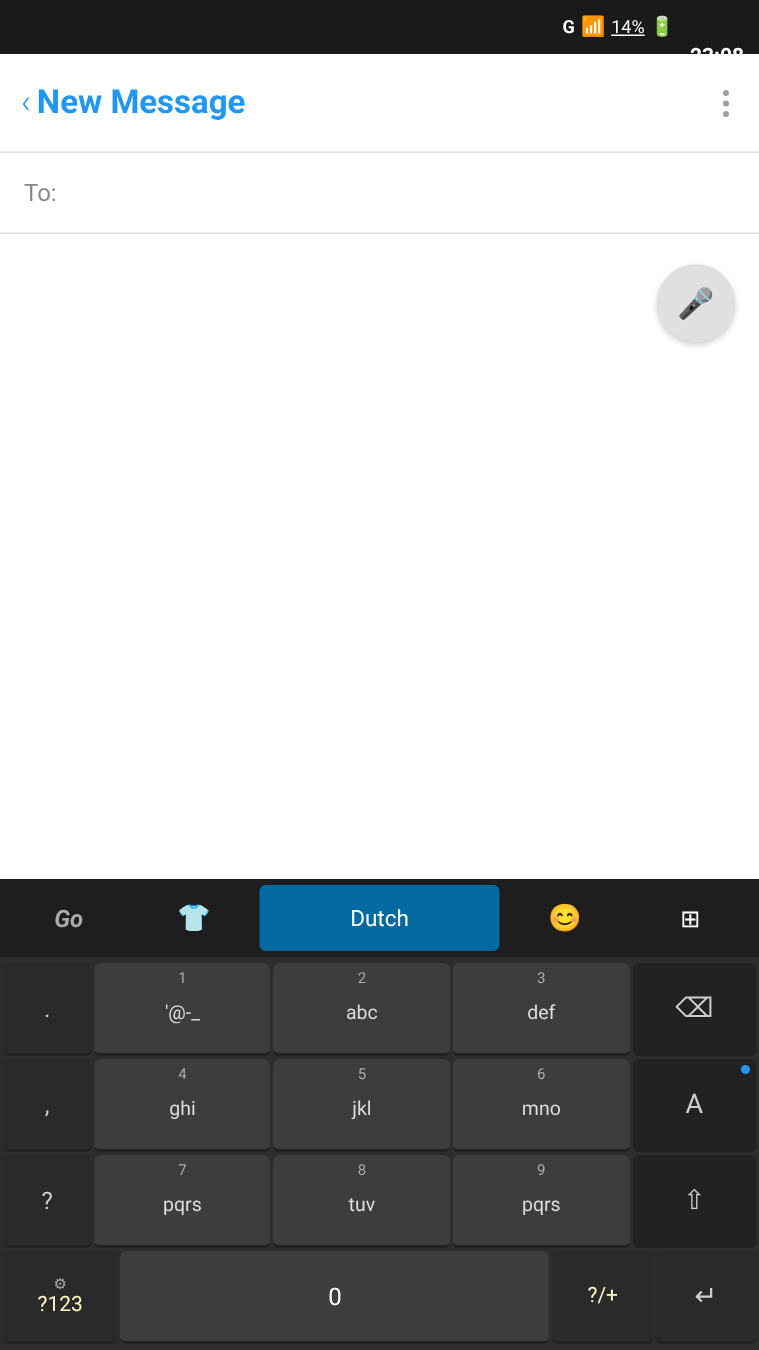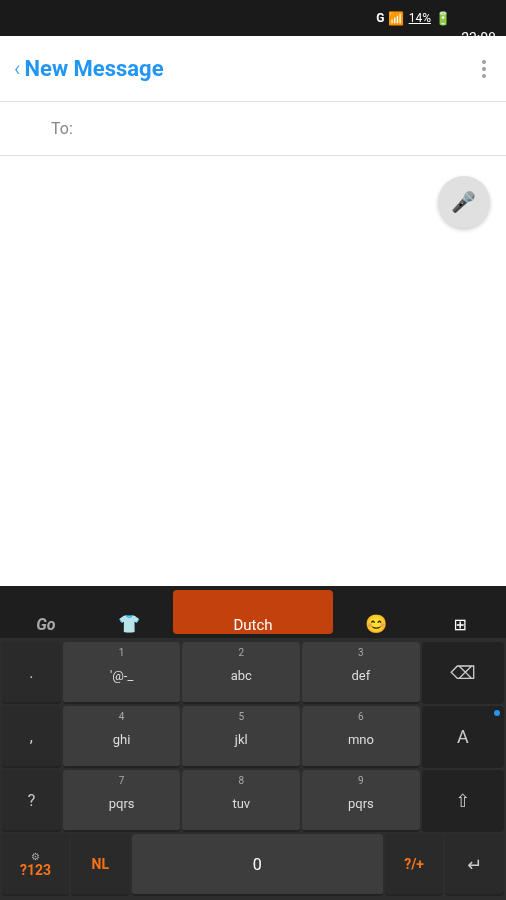--- a/index.html
+++ b/index.html
@@ -26,21 +26,21 @@
     .status-bar-icons {
       display: flex;
       align-items: center;
       gap: 4px;
       color: #fff;
       font-size: 12px;
     }
     .status-time {
       color: #fff;
       font-size: 14px;
-      font-weight: normal;
+      font-weight: bold;
       margin-left: 6px;
       margin-top: 40px;
     }
 
     
     .app-header {
       width: 100%;
       height: 66px;
       background: #fff;
       display: flex;
@@ -78,21 +78,20 @@
       display: flex;
       align-items: center;
       padding: 0 16px;
       border-bottom: 1px solid #e0e0e0;
       background: #fff;
     }
     .to-label {
       color: #888;
       font-size: 16px;
       margin-right: 8px;
-      margin-left: 35px;
     }
     .to-input {
       flex: 1;
       border: none;
       outline: none;
       font-size: 16px;
       color: #333;
       background: transparent;
     }
 
@@ -136,30 +135,30 @@
       display: flex;
       align-items: center;
       height: 52px;
       background: #1e1e1e;
       padding: 0 4px;
     }
     .toolbar-btn {
       flex: 1;
       height: 44px;
       display: flex;
-      align-items: flex-end;
+      align-items: center;
       justify-content: center;
       border-radius: 4px;
       margin: 0 2px;
       cursor: pointer;
       color: #fff;
       font-size: 14px;
     }
     .toolbar-btn.language-btn {
-      background: #c2410c;
+      background: #0369a1;
       flex: 2;
     }
     .go-btn-text {
       font-size: 16px;
       font-weight: bold;
       color: #aaa;
       font-style: italic;
     }
     .toolbar-icon {
       font-size: 18px;
@@ -219,22 +218,22 @@
     .key-action-icon {
       font-size: 18px;
       color: #ccc;
     }
     .key-space {
       flex: 3;
       background: #3d3d3d;
     }
     .key-bottom-label {
       font-size: 14px;
-      color: #f97316;
-      font-weight: 700;
+      color: #fef9c3;
+      font-weight: 400;
     }
     .blue-dot {
       position: absolute;
       top: 4px;
       right: 4px;
       width: 6px;
       height: 6px;
       background: #2196F3;
       border-radius: 50%;
     }
@@ -363,23 +362,20 @@
       <div class="key action">
         <span class="key-action-icon">⇧</span>
       </div>
     </div>
 
     <div class="key-row">
       <div class="key dark" style="flex:0.8;">
         <span style="font-size:10px;color:#aaa;">⚙</span>
         <span class="key-bottom-label">?123</span>
       </div>
-      <div class="key dark" style="flex:0.7;">
-        <span class="key-bottom-label">NL</span>
-      </div>
       <div class="key key-space">
         <span class="key-zero">0</span>
       </div>
       <div class="key dark" style="flex:0.7;">
         <span class="key-bottom-label">?/+</span>
       </div>
       <div class="key dark" style="flex:0.7;">
         <span class="key-action-icon">↵</span>
       </div>
     </div>

